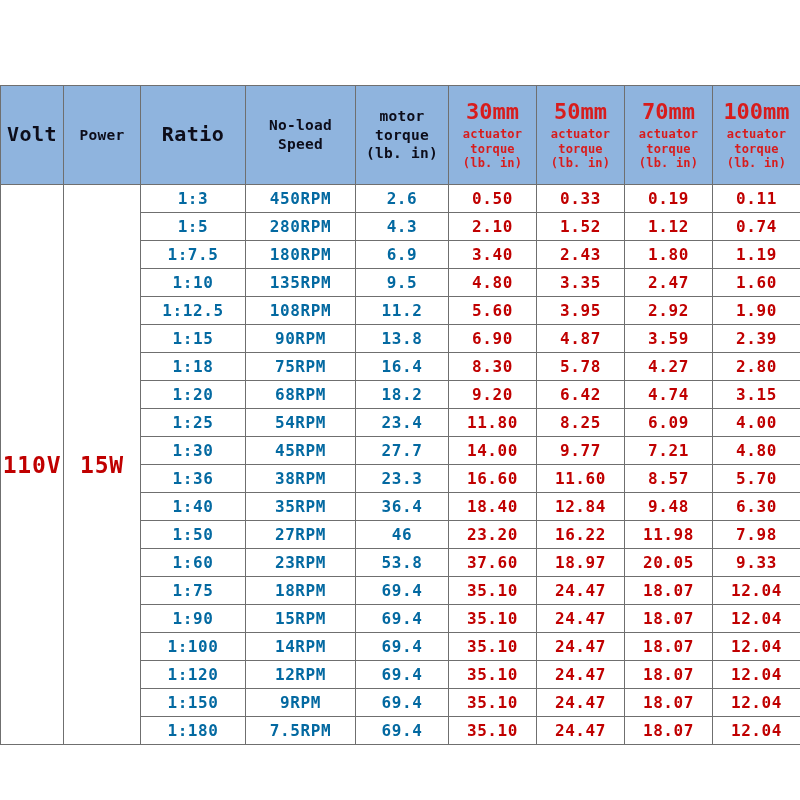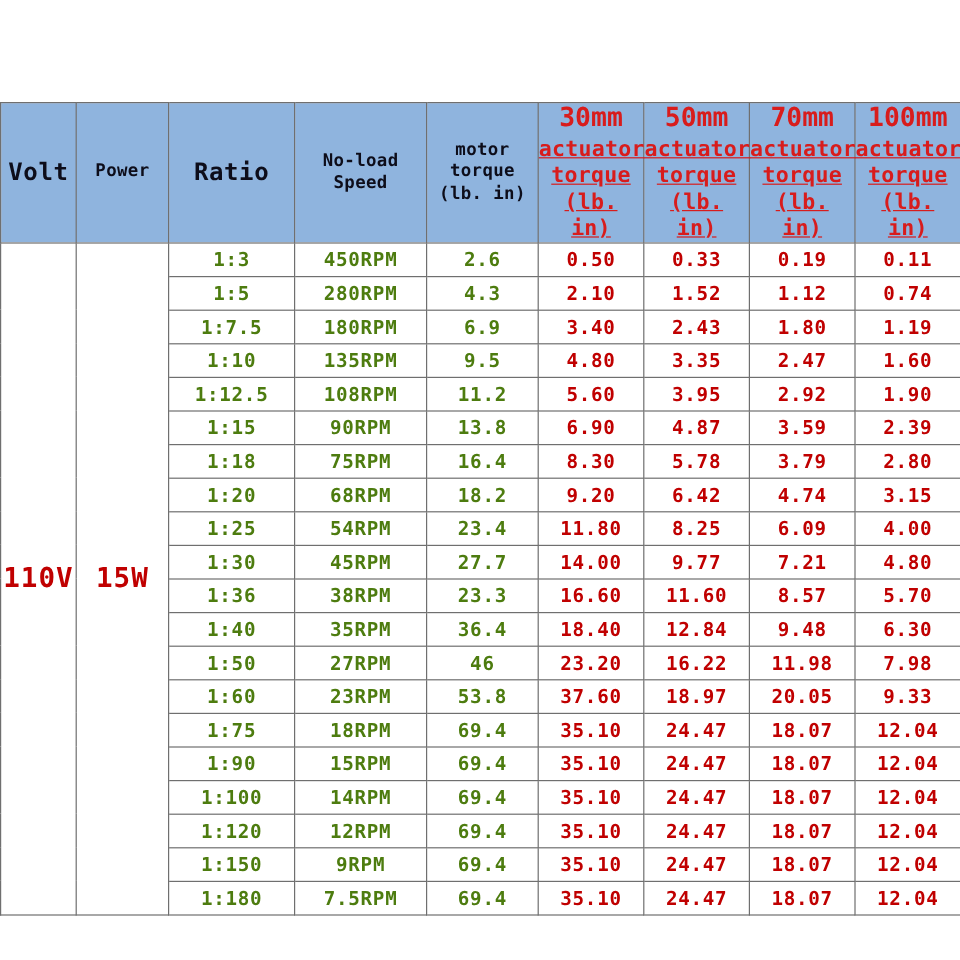--- a/index.html
+++ b/index.html
@@ -63,23 +63,22 @@
     margin-top: 22px;
   }
   .hdr-act .size {
     display: block;
     font-size: 22px;
     letter-spacing: 0px;
     margin-bottom: 1px;
   }
   .hdr-act .sub {
     display: block;
-    font-size: 18px;
+    font-size: 12px;
     letter-spacing: 0.2px;
-    text-decoration: underline;
   }
 
   
   tbody td {
     height: 27px;
     font-size: 16px;
     color: #0d0d1a;
     letter-spacing: 0.6px;
     background: #ffffff;
   }
@@ -91,21 +90,21 @@
     border-bottom: none;
   }
   td.blank-left {
     border-top: none;
     border-bottom: none;
   }
   td.torque {
     color: #c00000;
   }
   td.ratio-cell, td.speed-cell, td.motor-cell {
-    color: #4d7c0f;
+    color: #0369a1;
   }
 </style>
 </head>
 <body>
 
 <table id="spec-table">
   <colgroup>
     <col class="col-volt">
       <col class="col-power">
       <col class="col-ratio">
@@ -215,21 +214,21 @@
         <td class="torque">4.87</td>
         <td class="torque">3.59</td>
         <td class="torque">2.39</td>
       </tr>
       <tr>
         <td class="ratio-cell">1:18</td>
         <td class="speed-cell">75RPM</td>
         <td class="motor-cell">16.4</td>
         <td class="torque">8.30</td>
         <td class="torque">5.78</td>
-        <td class="torque">3.79</td>
+        <td class="torque">4.27</td>
         <td class="torque">2.80</td>
       </tr>
       <tr>
         <td class="ratio-cell">1:20</td>
         <td class="speed-cell">68RPM</td>
         <td class="motor-cell">18.2</td>
         <td class="torque">9.20</td>
         <td class="torque">6.42</td>
         <td class="torque">4.74</td>
         <td class="torque">3.15</td>

